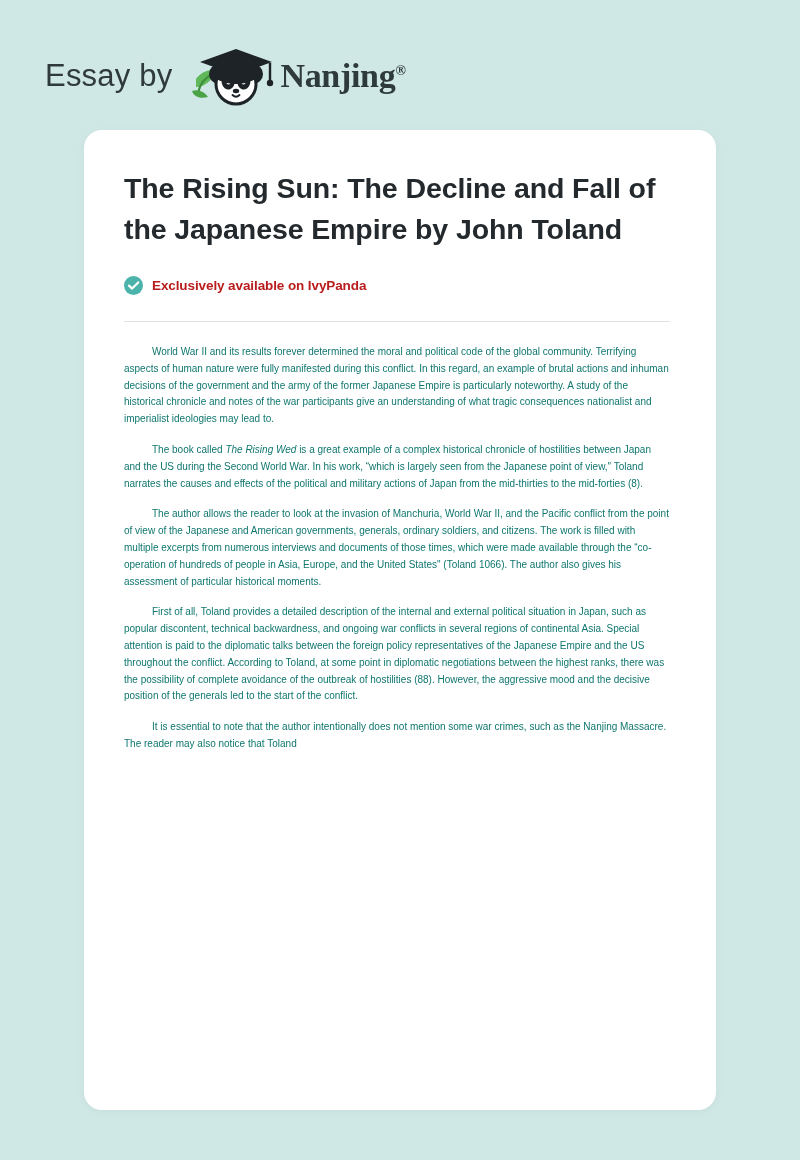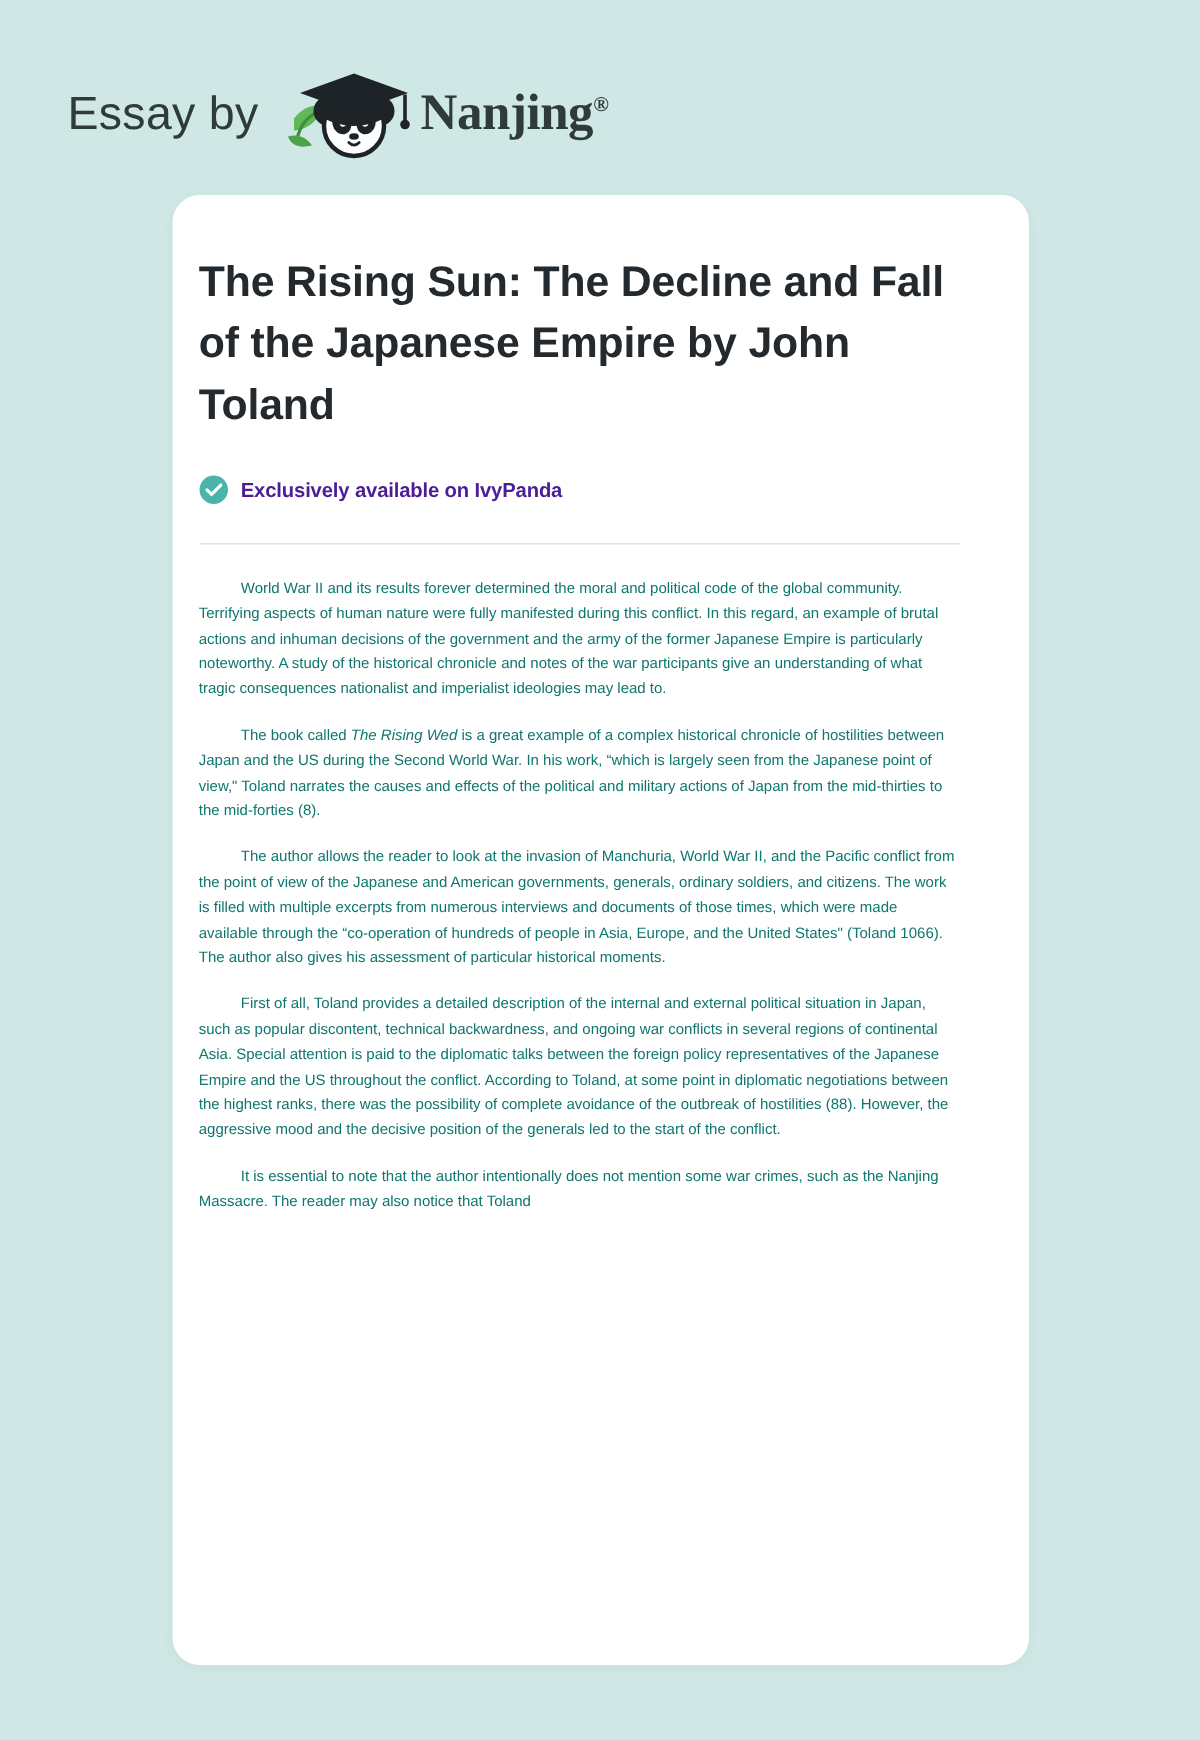--- a/index.html
+++ b/index.html
@@ -60,24 +60,24 @@
   .brand-wordmark .reg {
     font-size: 14px;
     vertical-align: super;
     font-weight: bold;
   }
 
   
   .card {
     position: relative;
     margin: 12px auto 0 auto;
-    width: 571px;
+    width: 632px;
     background: #ffffff;
     border-radius: 18px;
-    padding: 38px 46px 40px 18px;
+    padding: 38px 46px 40px 40px;
     box-shadow: 0 2px 10px rgba(0,0,0,0.04);
     min-height: 980px;
   }
 
   .doc-title {
     font-size: 28.5px;
     line-height: 1.44;
     font-weight: bold;
     color: #23292c;
     margin: 0 0 26px 0;
@@ -97,21 +97,21 @@
     background: #4cb3ab;
     display: inline-flex;
     align-items: center;
     justify-content: center;
     flex: none;
   }
   .check-badge svg { display: block; }
   .availability-text {
     font-size: 13.5px;
     font-weight: bold;
-    color: #4c1d95;
+    color: #b91c1c;
     letter-spacing: -0.1px;
   }
 
   .divider {
     border: 0;
     border-top: 1px solid #dfe3e3;
     margin: 0 0 22px 0;
   }
 
   .body-text p {

